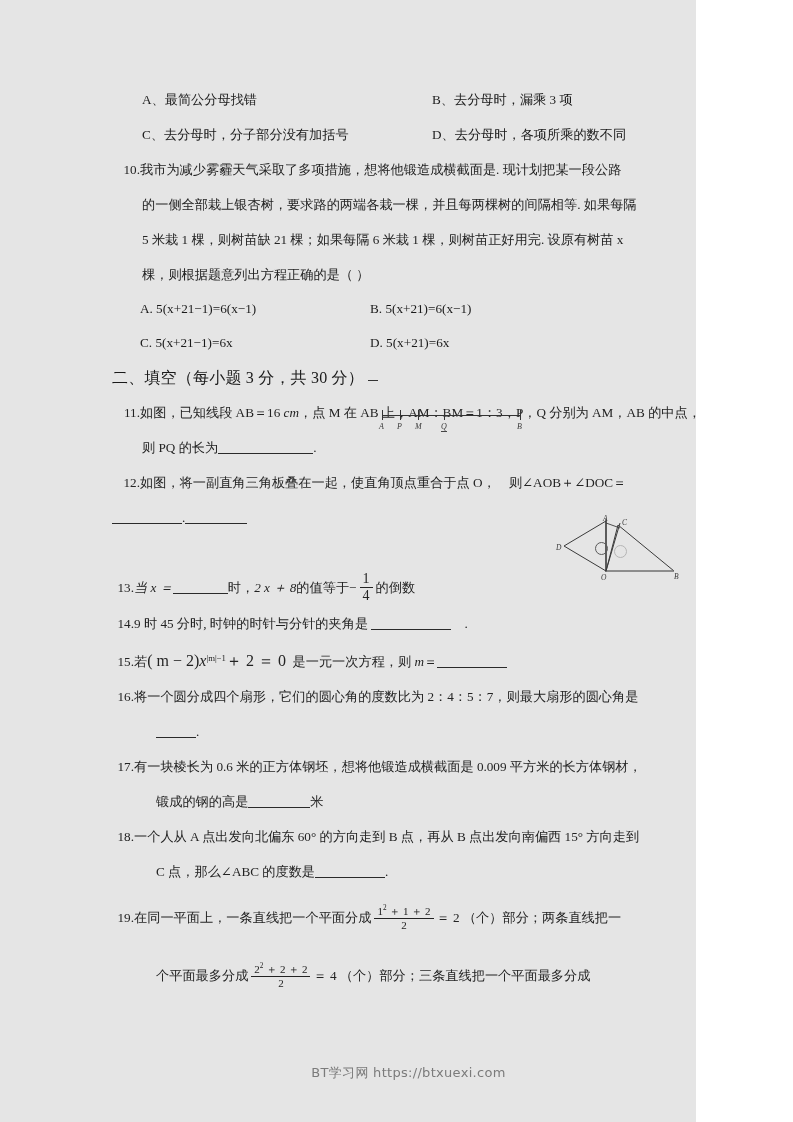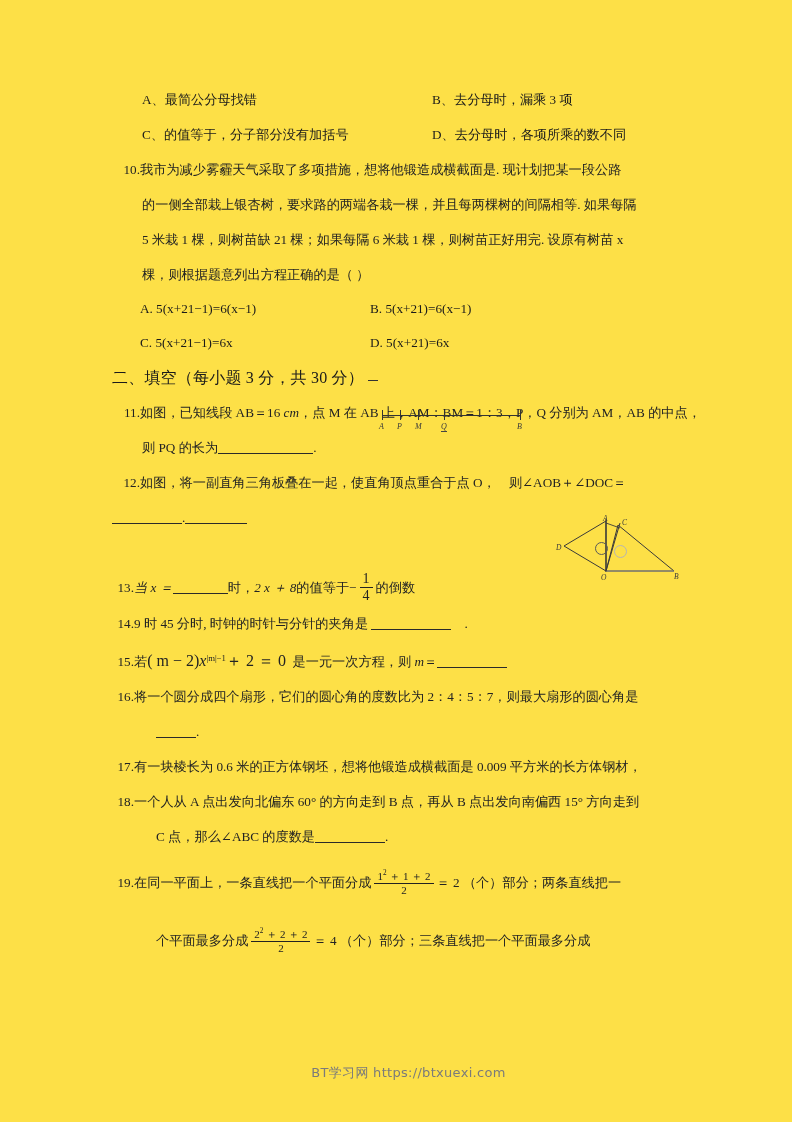--- a/index.html
+++ b/index.html
@@ -11,23 +11,23 @@
     width: 793px;
     height: 1122px;
     position: relative;
     font-family: "Liberation Serif", "DejaVu Serif", serif;
     color: #1a1a1a;
     overflow: hidden;
   }
   .page {
     position: absolute;
     left: 0; top: 0;
-    width: 792px;
+    width: 696px;
     height: 1122px;
-    background: #fde047;
+    background: #e5e5e5;
   }
   .body-col {
     position: absolute;
     left: 112px;
     top: 82px;
     width: 580px;
   }
 
   
   .line {
@@ -176,21 +176,21 @@
 
 <div class="page">
 
   <div class="body-col">
 
     <div class="opt-row">
       <span class="opt-a">A、最简公分母找错</span>
       <span class="opt-b">B、去分母时，漏乘 3 项</span>
     </div>
     <div class="opt-row">
-      <span class="opt-a">C、的值等于，分子部分没有加括号</span>
+      <span class="opt-a">C、去分母时，分子部分没有加括号</span>
       <span class="opt-b">D、去分母时，各项所乘的数不同</span>
     </div>
 
     <div class="line">
       <span class="qnum">10.</span><span>我市为减少雾霾天气采取了多项措施，想将他锻造成横截面是. 现计划把某一段公路</span>
     </div>
     <div class="line indent">的一侧全部栽上银杏树，要求路的两端各栽一棵，并且每两棵树的间隔相等. 如果每隔</div>
     <div class="line indent">5 米栽 1 棵，则树苗缺 21 棵；如果每隔 6 米栽 1 棵，则树苗正好用完. 设原有树苗 x</div>
     <div class="line indent">棵，则根据题意列出方程正确的是（      ）</div>
 
@@ -237,20 +237,23 @@
 
     <div class="line">
       <span class="qnum narrow">16.</span><span>将一个圆分成四个扇形，它们的圆心角的度数比为 2：4：5：7，则最大扇形的圆心角是</span>
     </div>
     <div class="line" style="padding-left:44px">
       <span class="blank w40"></span><span>.</span>
     </div>
 
     <div class="line">
       <span class="qnum narrow">17.</span><span>有一块棱长为 0.6 米的正方体钢坯，想将他锻造成横截面是 0.009 平方米的长方体钢材，</span>
+    </div>
+    <div class="line" style="padding-left:44px">
+      <span>锻成的钢的高是</span><span class="blank w62"></span><span>米</span>
     </div>
 
     <div class="line">
       <span class="qnum narrow">18.</span><span>一个人从 A 点出发向北偏东 60° 的方向走到 B 点，再从 B 点出发向南偏西 15° 方向走到</span>
     </div>
     <div class="line" style="padding-left:44px">
       <span>C 点，那么∠ABC 的度数是</span><span class="blank w70"></span><span>.</span>
     </div>
 
     <div class="line" style="line-height:58px">

